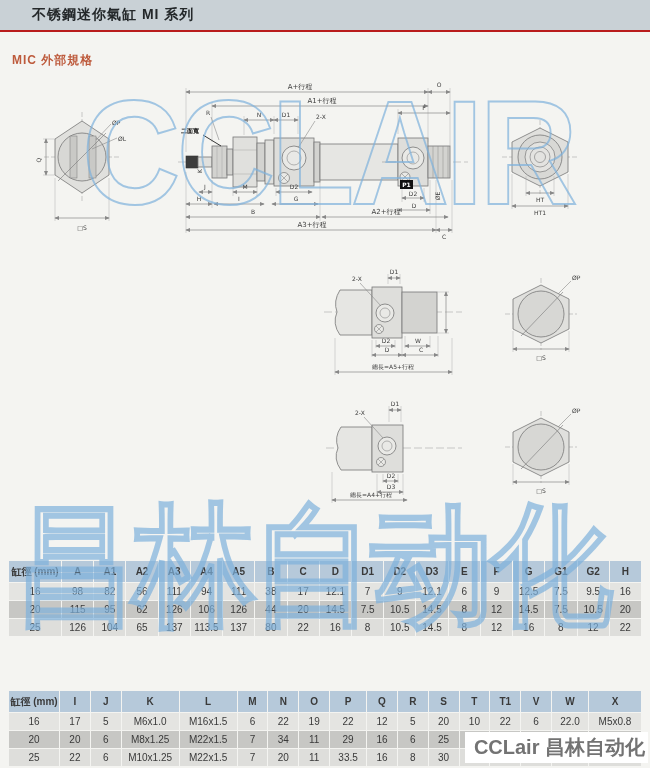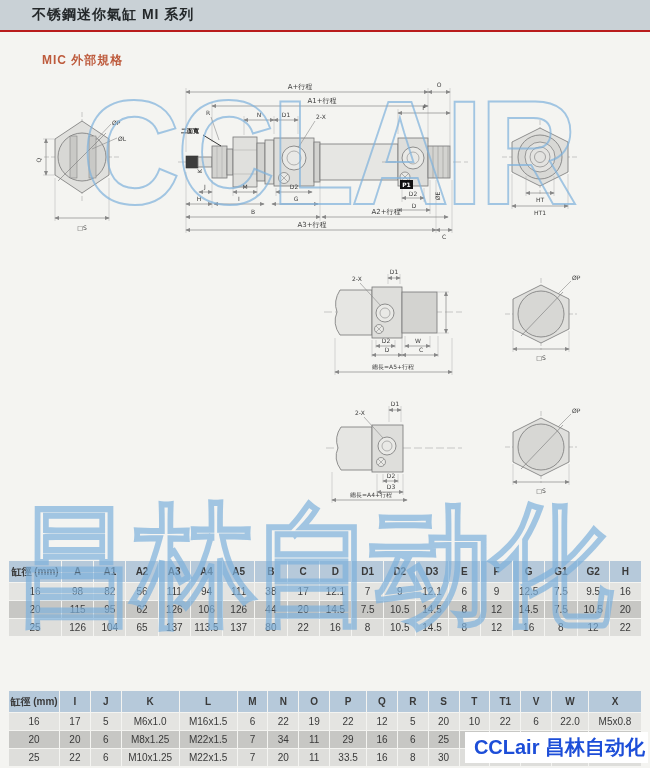--- a/index.html
+++ b/index.html
@@ -9,33 +9,33 @@
     font-family:"Liberation Sans","DejaVu Sans",sans-serif;
   }
   
   .titlebar{
     position:absolute;left:0;top:0;width:650px;height:30px;
     background:#c9d1d6;border-bottom:2px solid #b91c1c;
     display:flex;align-items:center;padding-left:20px;
   }
   .titlebar .t{font-size:14px;font-weight:bold;color:#24282a;padding-left:12px;letter-spacing:1px;}
   .section-label{
-    position:absolute;left:12px;top:52px;font-size:12px;font-weight:bold;color:#bd5a3c;letter-spacing:1px;margin-left:30px;
+    position:absolute;left:12px;top:52px;font-size:12px;font-weight:bold;color:#bd5a3c;letter-spacing:1px;
   }
   
   .wm{
     position:absolute;z-index:4;pointer-events:none;white-space:nowrap;
     color:transparent;-webkit-text-stroke:2px rgba(126,176,220,.7);
     font-weight:800;transform-origin:left top;
   }
   .wm-top{left:82px;top:78px;font-size:148px;line-height:150px;letter-spacing:-4px;transform:scaleX(.92);}
   .wm-bottom{left:14px;top:496px;font-size:132px;line-height:140px;letter-spacing:-4px;transform:scaleX(.93);}
   .logo{
     position:absolute;right:2px;top:732px;z-index:6;background:#ffffff;
-    font-size:20px;font-weight:bold;color:#1d4ed8;padding:2px 3px 2px 9px;letter-spacing:0px;
+    font-size:20px;font-weight:bold;color:#737373;padding:2px 3px 2px 9px;letter-spacing:0px;
   }
   
   #drawing{position:absolute;left:0;top:80px;z-index:1;}
   .part{fill:#e0e0dd;stroke:#777;stroke-width:.8;}
   .part-d{fill:#d3d3d0;stroke:#777;stroke-width:.8;}
   .dim{stroke:#888;stroke-width:.7;marker-start:url(#as);marker-end:url(#ae);}
   .ext{stroke:#aaa;stroke-width:.45;}
   .cl{stroke:#9a9a9a;stroke-width:.5;stroke-dasharray:8 3;}
   .cl2{stroke:#9a9a9a;stroke-width:.5;stroke-dasharray:5 2;}
   .lead{stroke:#888;stroke-width:.6;}

